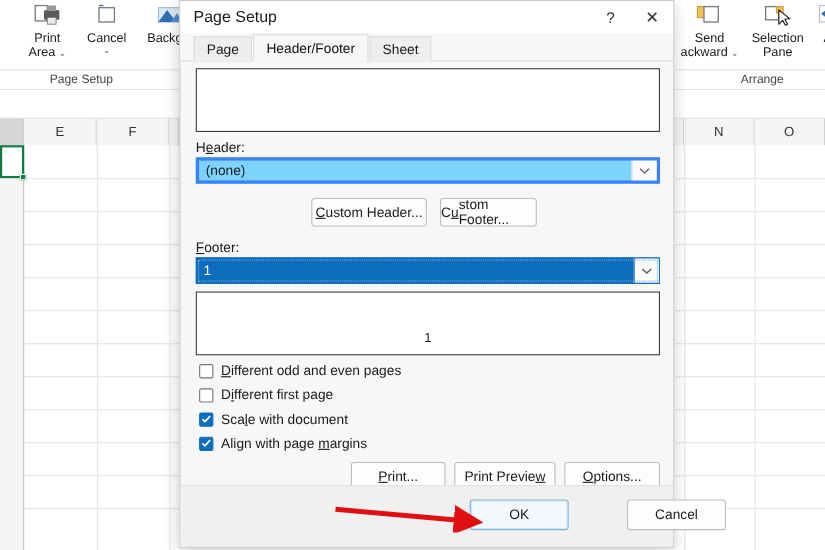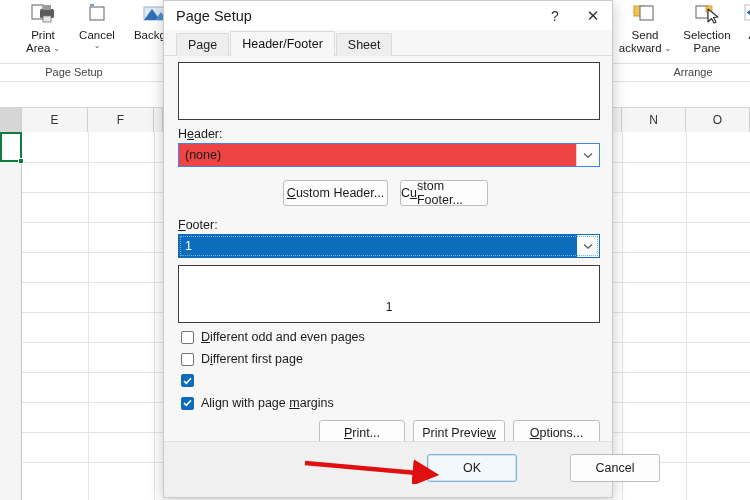--- a/index.html
+++ b/index.html
@@ -101,22 +101,22 @@
 
   .preview-box {
     position:absolute; background:#ffffff; border:1px solid #3c3c3c;
   }
   .preview-text { font-size:12px; color:#222; }
 
   .fld-label { position:absolute; font-size:12.5px; color:#1b1b1b; }
   .u { text-decoration:underline; }
 
   .combo {
-    position:absolute; height:24px; background:#ef4444;
-    border:1px solid #3b82f6; display:flex; align-items:center;
+    position:absolute; height:24px; background:#7dd3fc;
+    border:3px solid #3b82f6; display:flex; align-items:center;
   }
   .combo .val { flex:1; padding-left:6px; font-size:12.5px; color:#1b1b1b; }
   .combo .arrow {
     width:23px; height:100%; display:flex; align-items:center; justify-content:center;
     border-left:1px solid #d8d8d8; background:#fcfcfc;
   }
   .combo.selected { border:1px solid #0e6cbd; background:#0e6cbd; outline:1px dotted #6fb4e8; outline-offset:-3px;}
   .combo.selected .val { color:#ffffff; }
   .combo.selected .arrow { background:#fcfcfc; border-left:1px solid #0e6cbd;}
 
@@ -338,20 +338,21 @@
       </span>
       <span>D<span class="u">i</span>fferent first page</span>
     </div>
 
     <div class="chk-row" style="left:17px; top:318px;">
       <span class="chk on">
         <svg width="9" height="8" viewBox="0 0 9 8">
             <path d="M1 4 L3.3 6.3 L8 1.2" fill="none" stroke="#fff" stroke-width="1.6"></path>
           </svg>
       </span>
+      <span>Sca<span class="u">l</span>e with document</span>
     </div>
 
     <div class="chk-row" style="left:17px; top:340px;">
       <span class="chk on">
         <svg width="9" height="8" viewBox="0 0 9 8">
             <path d="M1 4 L3.3 6.3 L8 1.2" fill="none" stroke="#fff" stroke-width="1.6"></path>
           </svg>
       </span>
       <span>Align with page <span class="u">m</span>argins</span>
     </div>

